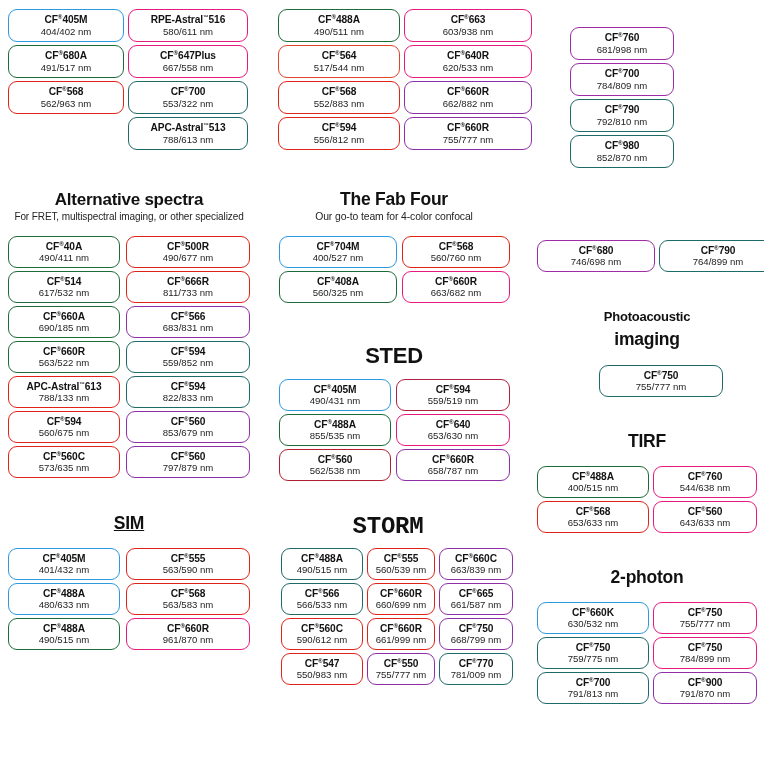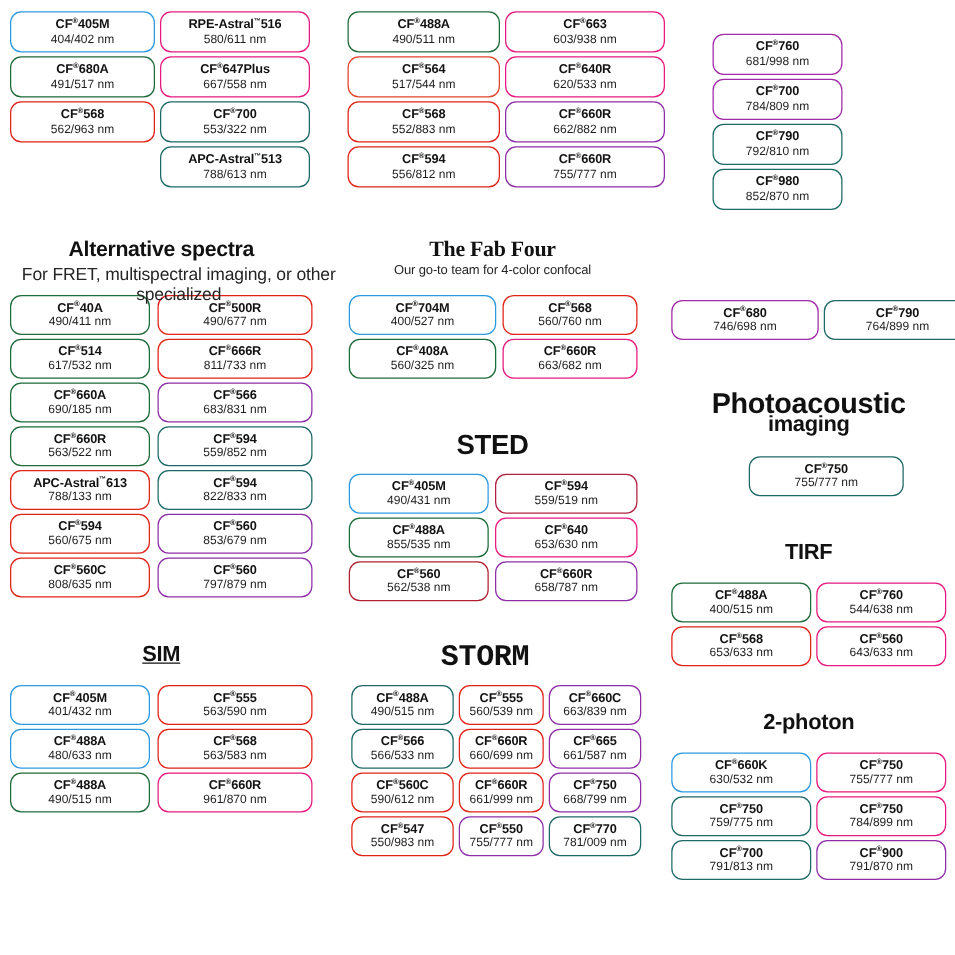--- a/index.html
+++ b/index.html
@@ -172,21 +172,21 @@
     <div class="chip" style="border-color: rgb(224, 35, 24); left: 8px; top: 376px; width: 112px; height: 32px;">
       <div class="nm-name">APC-Astral<span class="tm">™</span><span>613</span></div>
       <div class="nm-spec">788/133 nm</div>
     </div>
     <div class="chip" style="border-color: rgb(224, 35, 24); left: 8px; top: 411px; width: 112px; height: 32px;">
       <div class="nm-name">CF<span class="reg">®</span><span>594</span></div>
       <div class="nm-spec">560/675 nm</div>
     </div>
     <div class="chip" style="border-color: rgb(224, 35, 24); left: 8px; top: 446px; width: 112px; height: 32px;">
       <div class="nm-name">CF<span class="reg">®</span><span>560C</span></div>
-      <div class="nm-spec">808/635 nm</div>
+      <div class="nm-spec">573/635 nm</div>
     </div>
     <div class="chip" style="border-color: rgb(224, 35, 24); left: 126px; top: 236px; width: 124px; height: 32px;">
       <div class="nm-name">CF<span class="reg">®</span><span>500R</span></div>
       <div class="nm-spec">490/677 nm</div>
     </div>
     <div class="chip" style="border-color: rgb(224, 35, 24); left: 126px; top: 271px; width: 124px; height: 32px;">
       <div class="nm-name">CF<span class="reg">®</span><span>666R</span></div>
       <div class="nm-spec">811/733 nm</div>
     </div>
     <div class="chip" style="border-color: rgb(142, 47, 168); left: 126px; top: 306px; width: 124px; height: 32px;">
@@ -367,23 +367,23 @@
     </div>
     <div class="chip" style="border-color: rgb(230, 25, 127); left: 653px; top: 637px; width: 104px; height: 32px;">
       <div class="nm-name">CF<span class="reg">®</span><span>750</span></div>
       <div class="nm-spec">784/899 nm</div>
     </div>
     <div class="chip" style="border-color: rgb(142, 47, 168); left: 653px; top: 672px; width: 104px; height: 32px;">
       <div class="nm-name">CF<span class="reg">®</span><span>900</span></div>
       <div class="nm-spec">791/870 nm</div>
     </div>
     <div class="sect-title" style="left: 8px; top: 190px; width: 242px; font-size: 17px;">Alternative spectra</div>
-    <div class="sect-sub" style="left: 16px; top: 211px; width: 254px; font-size: 14px;">For FRET, multispectral imaging, or other specialized</div>
-    <div class="sect-title" style="left: 278px; top: 190px; width: 232px; font-size: 17.5px; font-family: Liberation Serif, serif;">The Fab Four</div>
+    <div class="sect-sub" style="left: 2px; top: 211px; width: 254px; font-size: 10px;">For FRET, multispectral imaging, or other specialized</div>
+    <div class="sect-title" style="left: 278px; top: 190px; width: 232px; font-size: 17.5px;">The Fab Four</div>
     <div class="sect-sub" style="left: 278px; top: 211px; width: 232px; font-size: 10.4px;">Our go-to team for 4-color confocal</div>
     <div class="sect-title" style="left: 278px; top: 344px; width: 232px; font-size: 22px;">STED</div>
     <div class="sect-title" style="left: 8px; top: 514px; width: 242px; font-size: 17.5px; text-decoration: underline;">SIM</div>
     <div class="sect-title" style="left: 270px; top: 514px; width: 236px; font-size: 24px; font-family: Liberation Mono, monospace;">STORM</div>
-    <div class="sect-title" style="left: 537px; top: 310px; width: 220px; font-size: 23px;">Photoacoustic</div>
+    <div class="sect-title" style="left: 537px; top: 310px; width: 220px; font-size: 13px;">Photoacoustic</div>
     <div class="sect-title" style="left: 537px; top: 330px; width: 220px; font-size: 17.5px;">imaging</div>
     <div class="sect-title" style="left: 537px; top: 432px; width: 220px; font-size: 17.5px;">TIRF</div>
     <div class="sect-title" style="left: 537px; top: 568px; width: 220px; font-size: 17.5px;">2-photon</div>
   </div>
 
 </body></html>

